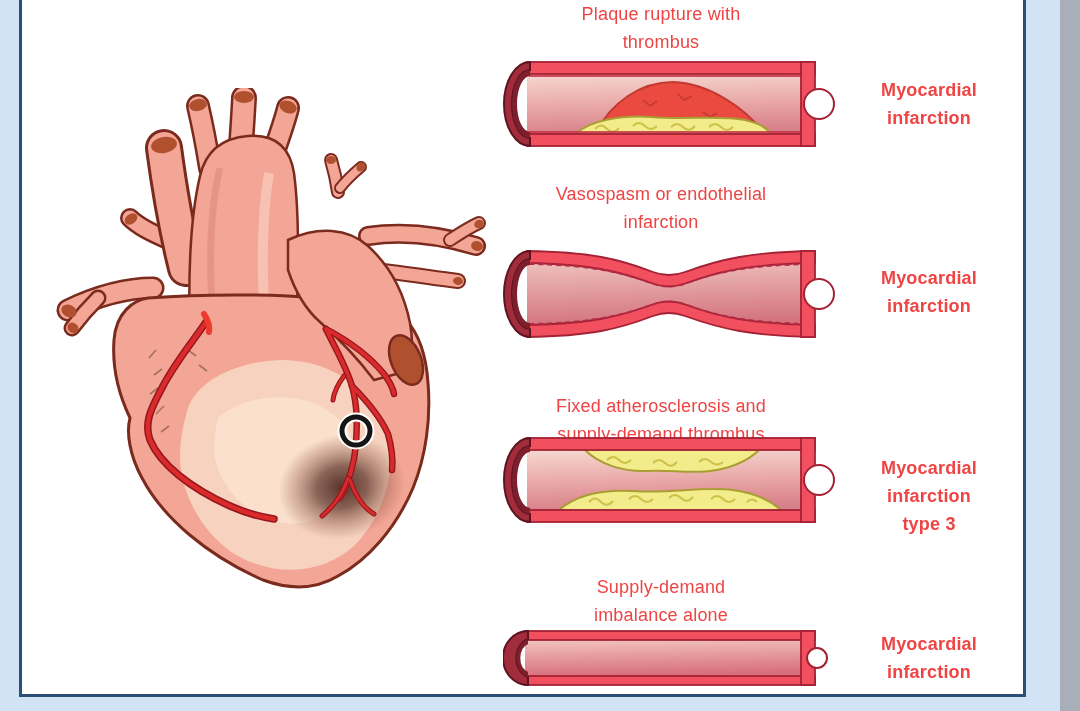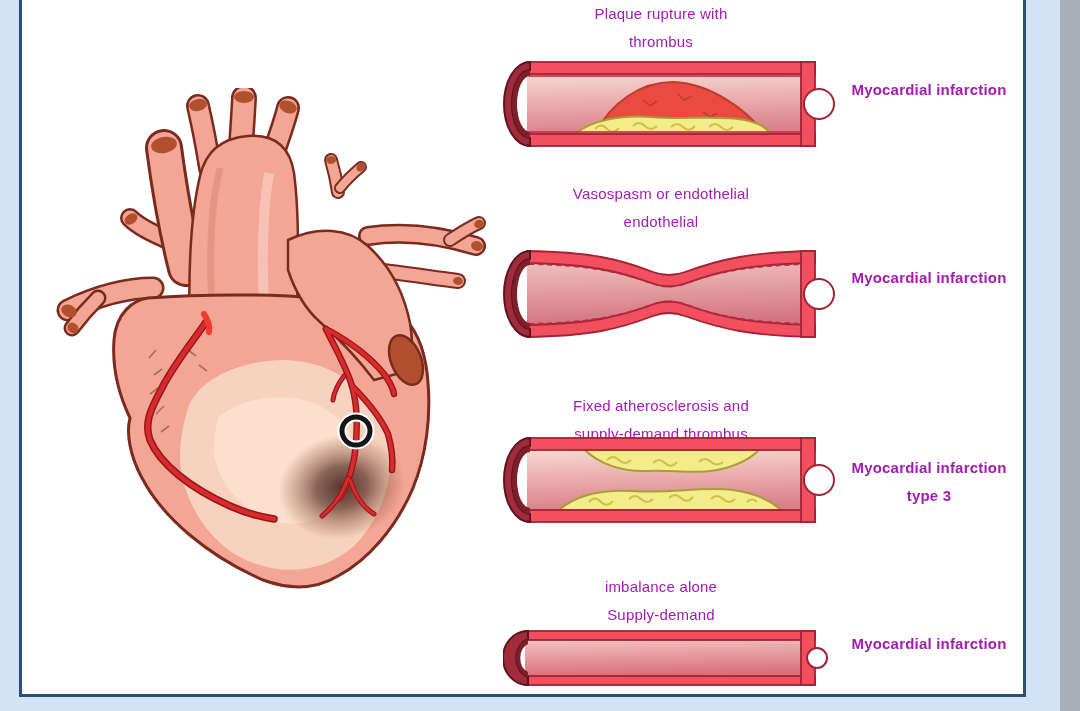--- a/index.html
+++ b/index.html
@@ -1,22 +1,22 @@
 <!DOCTYPE html>
 <html><head>
 <meta charset="utf-8">
 <style>
   * { margin:0; padding:0; box-sizing:border-box; }
   html,body { width:1080px; height:711px; overflow:hidden; }
   body { background:#d3e3f6; font-family:"Liberation Sans","DejaVu Sans",sans-serif; position:relative; }
   .side-strip { position:absolute; right:0; top:0; width:20px; height:711px; background:#a9afb9; }
   .panel { position:absolute; left:19px; top:-6px; width:1007px; height:703px;
            background:#ffffff; border:3px solid #2b5077; }
-  .heading, .mi-label { position:absolute; text-align:center; color:#a21caf;
-           font-size:15px; line-height:28px; letter-spacing:.2px; }
+  .heading, .mi-label { position:absolute; text-align:center; color:#ef4444;
+           font-size:18px; line-height:28px; letter-spacing:.2px; }
   .heading { left:481px; width:316px; }
   .mi-label { left:821px; width:172px;font-weight:bold; }
   .vessel { position:absolute; left:481px; }
   .heart { position:absolute; left:16px; top:91px; }
   svg { display:block; }
 </style>
 </head>
 <body>
 
 <div class="side-strip"></div>
@@ -190,21 +190,21 @@
     <circle cx="316" cy="44" r="15" fill="#ffffff" stroke="#a32335" stroke-width="2"></circle>
     <path d="M27,2 A26,42 0 0 0 27,86 L27,78 A18,34 0 0 1 27,10 Z" fill="#a12c3c" stroke="#5e1420" stroke-width="2"></path>
     <path d="M27,10 A18,34 0 0 0 27,78 L27,72 A13,28 0 0 1 27,16 Z" fill="#7e1f2c"></path>
   </svg>
   <div class="mi-label" style="top:79px">
     <div>Myocardial infarction</div>
   </div>
 
   <div class="heading" style="top:183px">
     <div>Vasospasm or endothelial</div>
-    <div>endothelial</div>
+    <div>infarction</div>
   </div>
   <svg class="vessel" style="top:252px" width="332" height="90" viewBox="0 0 332 90">
     <defs>
         <linearGradient id="lum2" x1="0" y1="0" x2="0.12" y2="1">
       <stop offset="0%" stop-color="#eec0bc"></stop>
           <stop offset="100%" stop-color="#d4747e"></stop>
     </linearGradient>
       </defs>
     <path d="M24,14 C88,15 118,23 148,34 Q166,41 184,34 C216,22 248,15 312,14 L312,76 C248,75 216,68 184,56 Q166,49 148,56 C118,67 88,75 24,76 Z" fill="url(#lum2)"></path>
     <path d="M24,2 C88,3 116,10 150,23 Q166,29 182,23 C218,10 248,3 312,2 L312,14 C248,15 216,22 184,34 Q166,41 148,34 C118,23 88,15 24,14 Z" fill="#f2505f" stroke="#a32335" stroke-width="1.8"></path>
@@ -253,22 +253,22 @@
     <circle cx="316" cy="44" r="15" fill="#ffffff" stroke="#a32335" stroke-width="2"></circle>
     <path d="M27,2 A26,42 0 0 0 27,86 L27,78 A18,34 0 0 1 27,10 Z" fill="#a12c3c" stroke="#5e1420" stroke-width="2"></path>
     <path d="M27,10 A18,34 0 0 0 27,78 L27,72 A13,28 0 0 1 27,16 Z" fill="#7e1f2c"></path>
   </svg>
   <div class="mi-label" style="top:457px">
     <div>Myocardial infarction</div>
     <div>type 3</div>
   </div>
 
   <div class="heading" style="top:576px">
+    <div>Supply-demand</div>
     <div>imbalance alone</div>
-    <div>Supply-demand</div>
   </div>
   <svg class="vessel" style="top:632px" width="332" height="58" viewBox="0 0 332 58">
     <defs>
         <linearGradient id="lum4" x1="0" y1="0" x2="0.15" y2="1">
       <stop offset="0%" stop-color="#f2c4bd"></stop>
           <stop offset="100%" stop-color="#d8707c"></stop>
     </linearGradient>
       </defs>
     <rect x="22" y="11" width="280" height="36" fill="url(#lum4)"></rect>
     <rect x="22" y="2" width="290" height="9" fill="#f2505f" stroke="#a32335" stroke-width="1.8"></rect>

